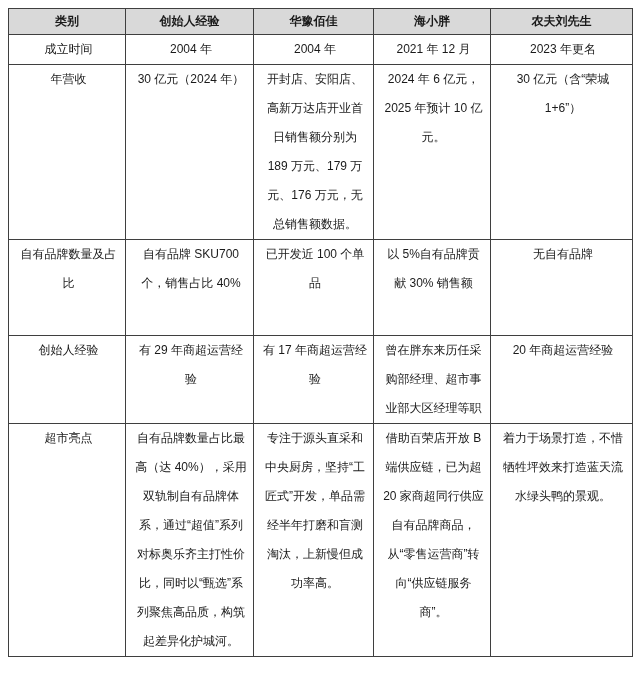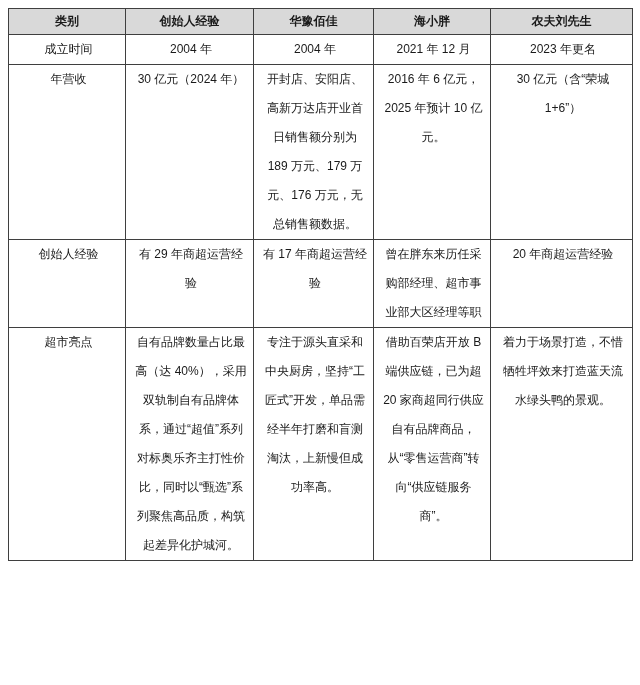--- a/index.html
+++ b/index.html
@@ -72,22 +72,29 @@
           <td>成立时间</td>
           <td>2004 年</td>
           <td>2004 年</td>
           <td>2021 年 12 月</td>
           <td>2023 年更名</td>
         </tr>
         <tr class="r2">
           <td>年营收</td>
           <td>30 亿元（2024 年）</td>
           <td>开封店、安阳店、高新万达店开业首日销售额分别为 189 万元、179 万元、176 万元，无总销售额数据。</td>
-          <td>2016 年 6 亿元，2025 年预计 10 亿元。</td>
+          <td>2024 年 6 亿元，2025 年预计 10 亿元。</td>
           <td>30 亿元（含“荣城 1+6”）</td>
+        </tr>
+        <tr class="r3">
+          <td>自有品牌数量及占比</td>
+          <td>自有品牌 SKU700 个，销售占比 40%</td>
+          <td>已开发近 100 个单品</td>
+          <td>以 5%自有品牌贡献 30% 销售额</td>
+          <td>无自有品牌</td>
         </tr>
         <tr class="r5">
           <td>创始人经验</td>
           <td>有 29 年商超运营经验</td>
           <td>有 17 年商超运营经验</td>
           <td>曾在胖东来历任采购部经理、超市事业部大区经理等职</td>
           <td>20 年商超运营经验</td>
         </tr>
         <tr class="r6">
           <td>超市亮点</td>

